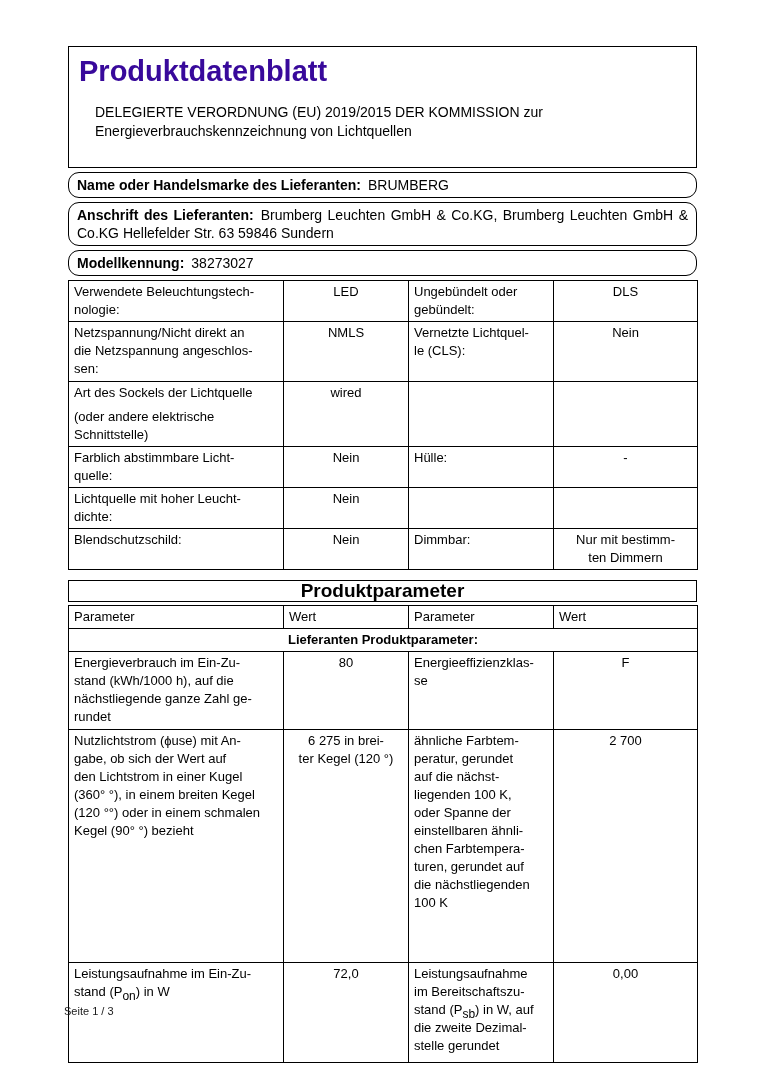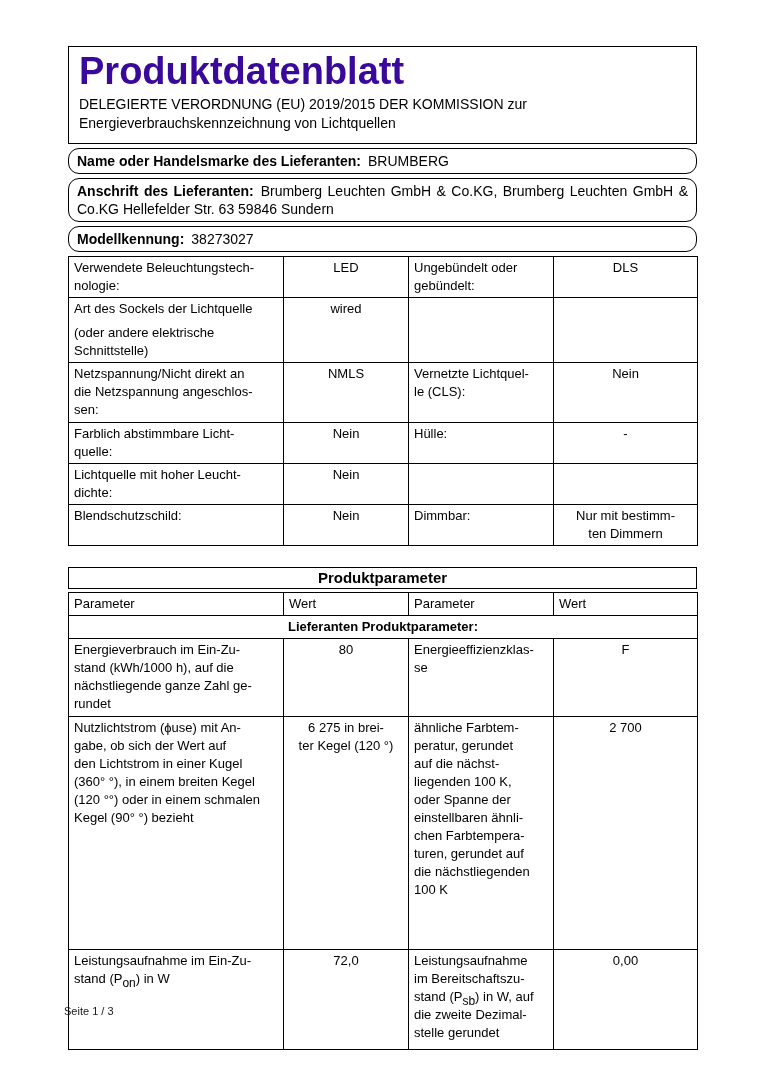--- a/index.html
+++ b/index.html
@@ -23,27 +23,27 @@
     margin-top: 4px;
     padding: 3px 8px;
     font-size: 14px;
     line-height: 18px;
     box-sizing: border-box;
   }
   .box.first { margin-top: 0; }
   .title-box { padding: 8px 10px 10px 10px; }
   .doc-title {
     margin: 0 0 8px 0;
-    font-size: 38px;
+    font-size: 29px;
     line-height: 32px;
     font-weight: bold;
     color: #38099b;
   }
   .doc-subtitle {
-    margin: 0;
+    margin: 16px;
     font-size: 14px;
     line-height: 19px;
     white-space: pre-line;
   }
   .kv { text-align: justify; border-radius: 11px; }
   .lbl { font-weight: bold; }
   .inline-val { margin-left: 7px; }
   table.grid {
     border-collapse: collapse;
     table-layout: fixed;
@@ -60,25 +60,25 @@
     font-size: 13px;
     line-height: 18px;
     padding: 2px 5px;
     white-space: pre-line;
     overflow: hidden;
   }
   .grid td.v { text-align: center; }
   .para2 { margin-top: 6px; white-space: pre-line; }
   .para2:empty { display: none; }
   .sec-box {
-    margin-top: 21px;
+    margin-top: 10px;
     padding: 1px 8px;
     text-align: center;
     font-weight: bold;
-    font-size: 15px;
+    font-size: 19px;
     line-height: 18px;
   }
   table.grid.params { margin-top: 3px; }
   .grid td.group {
     text-align: center;
     font-weight: bold;
     white-space: normal;
   }
   sub { font-size: 12px; line-height: 0; }
   .footer {
@@ -125,35 +125,35 @@
         </colgroup>
       <tbody>
         <tr style="height:40px">
           <td class="p">Verwendete Beleuchtungstech-
 nologie:</td>
           <td class="v">LED</td>
           <td class="p">Ungebündelt oder
 gebündelt:</td>
           <td class="v">DLS</td>
         </tr>
-        <tr style="height:63px">
-          <td class="p"><span>Art des Sockels der Lichtquelle</span><div class="para2">(oder andere elektrische
-Schnittstelle)</div></td>
-          <td class="v">wired</td>
-          <td class="p"></td>
-          <td class="v"></td>
-        </tr>
         <tr style="height:60px">
           <td class="p">Netzspannung/Nicht direkt an
 die Netzspannung angeschlos-
 sen:</td>
           <td class="v">NMLS</td>
           <td class="p">Vernetzte Lichtquel-
 le (CLS):</td>
           <td class="v">Nein</td>
+        </tr>
+        <tr style="height:63px">
+          <td class="p"><span>Art des Sockels der Lichtquelle</span><div class="para2">(oder andere elektrische
+Schnittstelle)</div></td>
+          <td class="v">wired</td>
+          <td class="p"></td>
+          <td class="v"></td>
         </tr>
         <tr style="height:40px">
           <td class="p">Farblich abstimmbare Licht-
 quelle:</td>
           <td class="v">Nein</td>
           <td class="p">Hülle:</td>
           <td class="v">-</td>
         </tr>
         <tr style="height:40px">
           <td class="p">Lichtquelle mit hoher Leucht-

